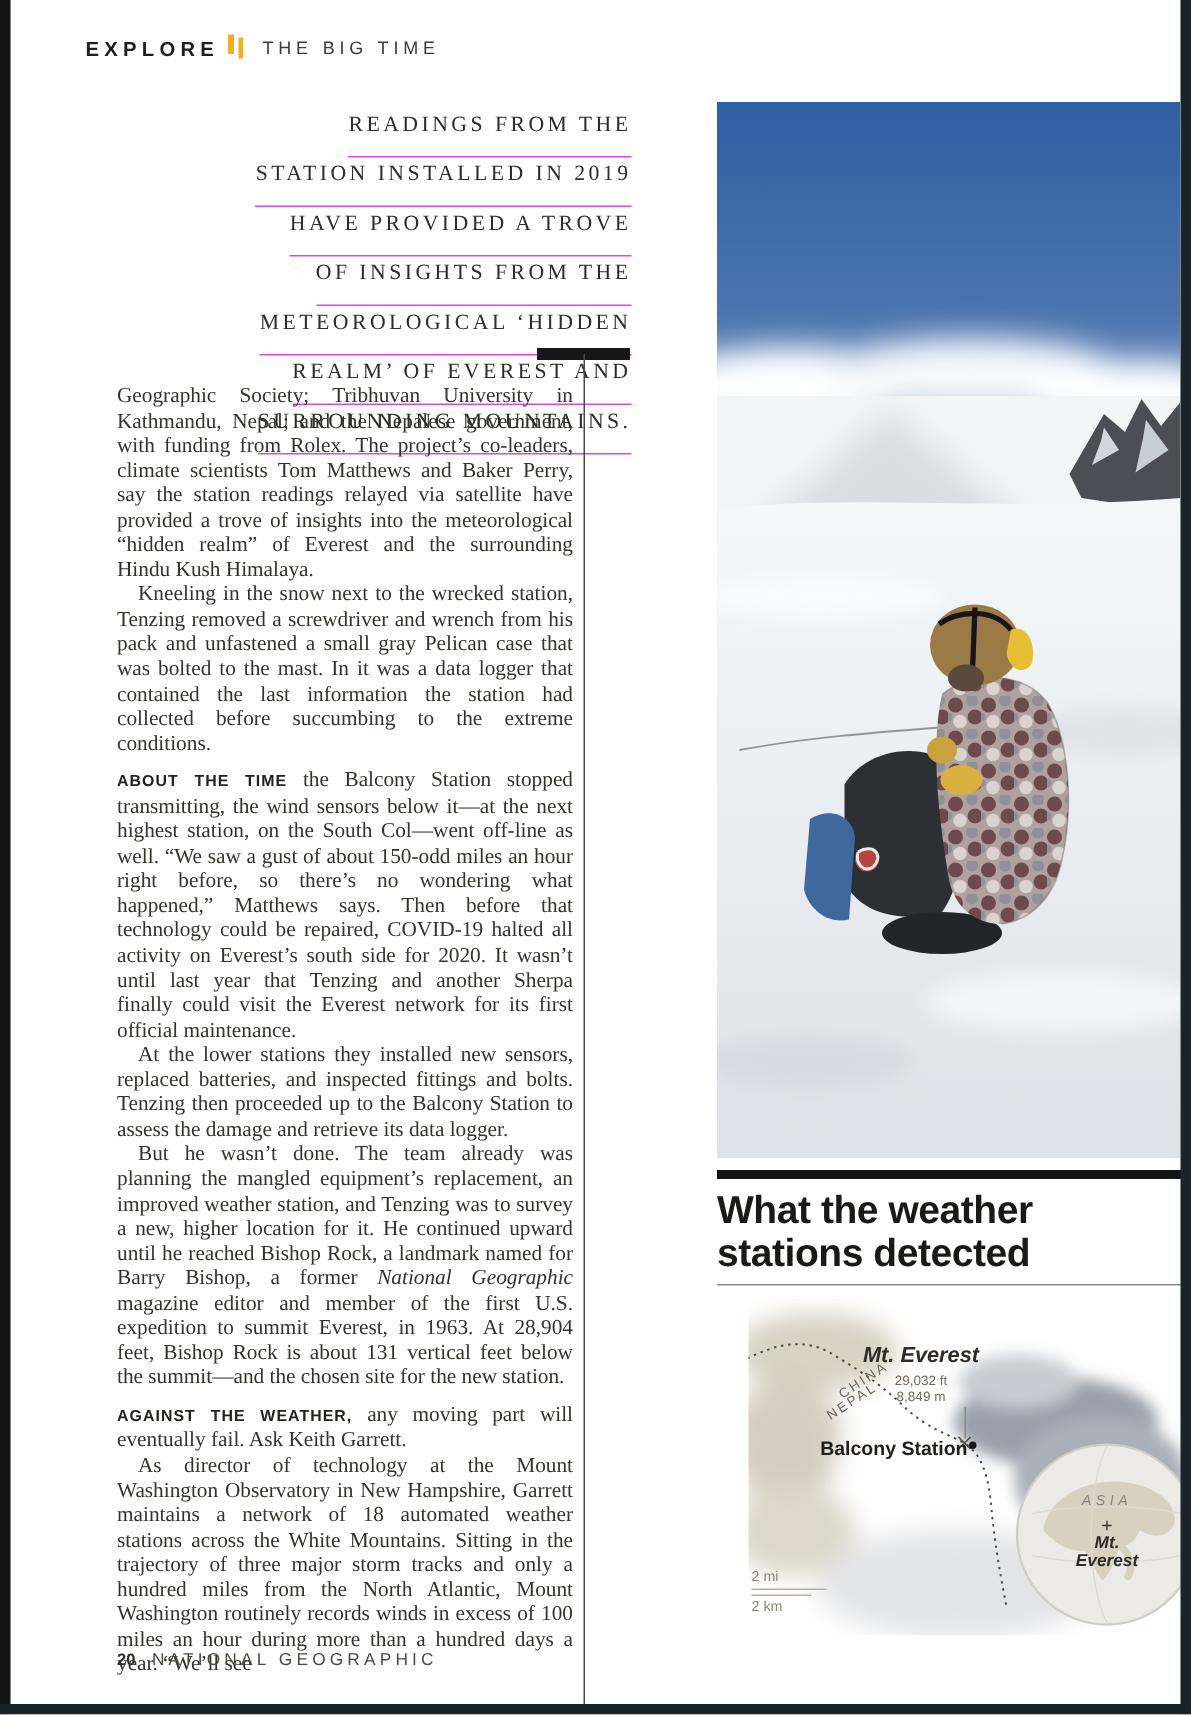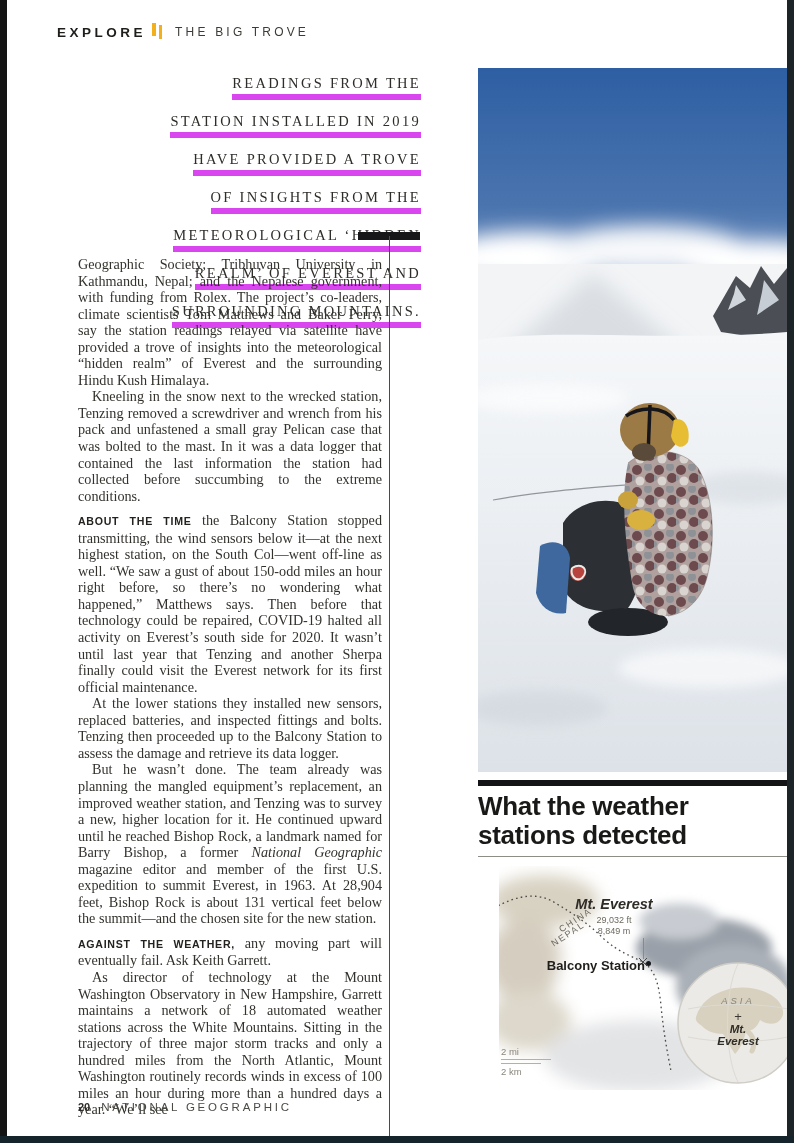--- a/index.html
+++ b/index.html
@@ -23,21 +23,21 @@
   .kicker-bars i:first-child { transform:translateY(-3px); height:13px; }
   .kicker-topic { font-size:12px; letter-spacing:3.2px; color:#3c3b36; }
 
   
   .panel { position:absolute; left:60px; top:68px; width:727px; height:1022px; background:#ffffff; }
 
   
   .pullquote { position:absolute; left:78px; top:74px; width:343px; }
   .pq-row { text-align:right; }
   .pq-line { display:inline-block; font-size:14.5px; letter-spacing:2.3px; color:#2e2d29;
-             border-bottom:6px solid #d946ef; padding-bottom:2px; margin-bottom:12px;
+             border-bottom:1px solid #d946ef; padding-bottom:12px; margin-bottom:2px;
              font-family:"Liberation Serif", serif; }
 
   .decorative-bar { position:absolute; left:358px; top:232px; width:62px; height:8px; background:#17171a; }
   .column-rule { position:absolute; left:389px; top:236px; width:1px; height:900px; background:#4a4a46; }
 
   
   .article { position:absolute; left:78px; top:256px; width:304px;
              font-size:14.2px; line-height:16.55px; text-align:justify; color:#33322d; }
   .article p.indent { text-indent:14px; }
   .article p.gap { margin-top:8px; }
@@ -94,21 +94,21 @@
 <div class="page">
 
   <div class="edge-left"></div>
 
   <header class="kicker">
     <span class="kicker-section">EXPLORE</span>
     <span class="kicker-bars">
         <i></i>
         <i></i>
       </span>
-    <span class="kicker-topic">THE BIG TROVE</span>
+    <span class="kicker-topic">THE BIG TIME</span>
   </header>
 
   <div class="panel"></div>
 
   <div class="pullquote">
       <div class="pq-row"><span class="pq-line">READINGS FROM THE</span></div>
       <div class="pq-row"><span class="pq-line">STATION INSTALLED IN 2019</span></div>
       <div class="pq-row"><span class="pq-line">HAVE PROVIDED A TROVE</span></div>
       <div class="pq-row"><span class="pq-line">OF INSIGHTS FROM THE</span></div>
       <div class="pq-row"><span class="pq-line">METEOROLOGICAL ‘HIDDEN</span></div>

